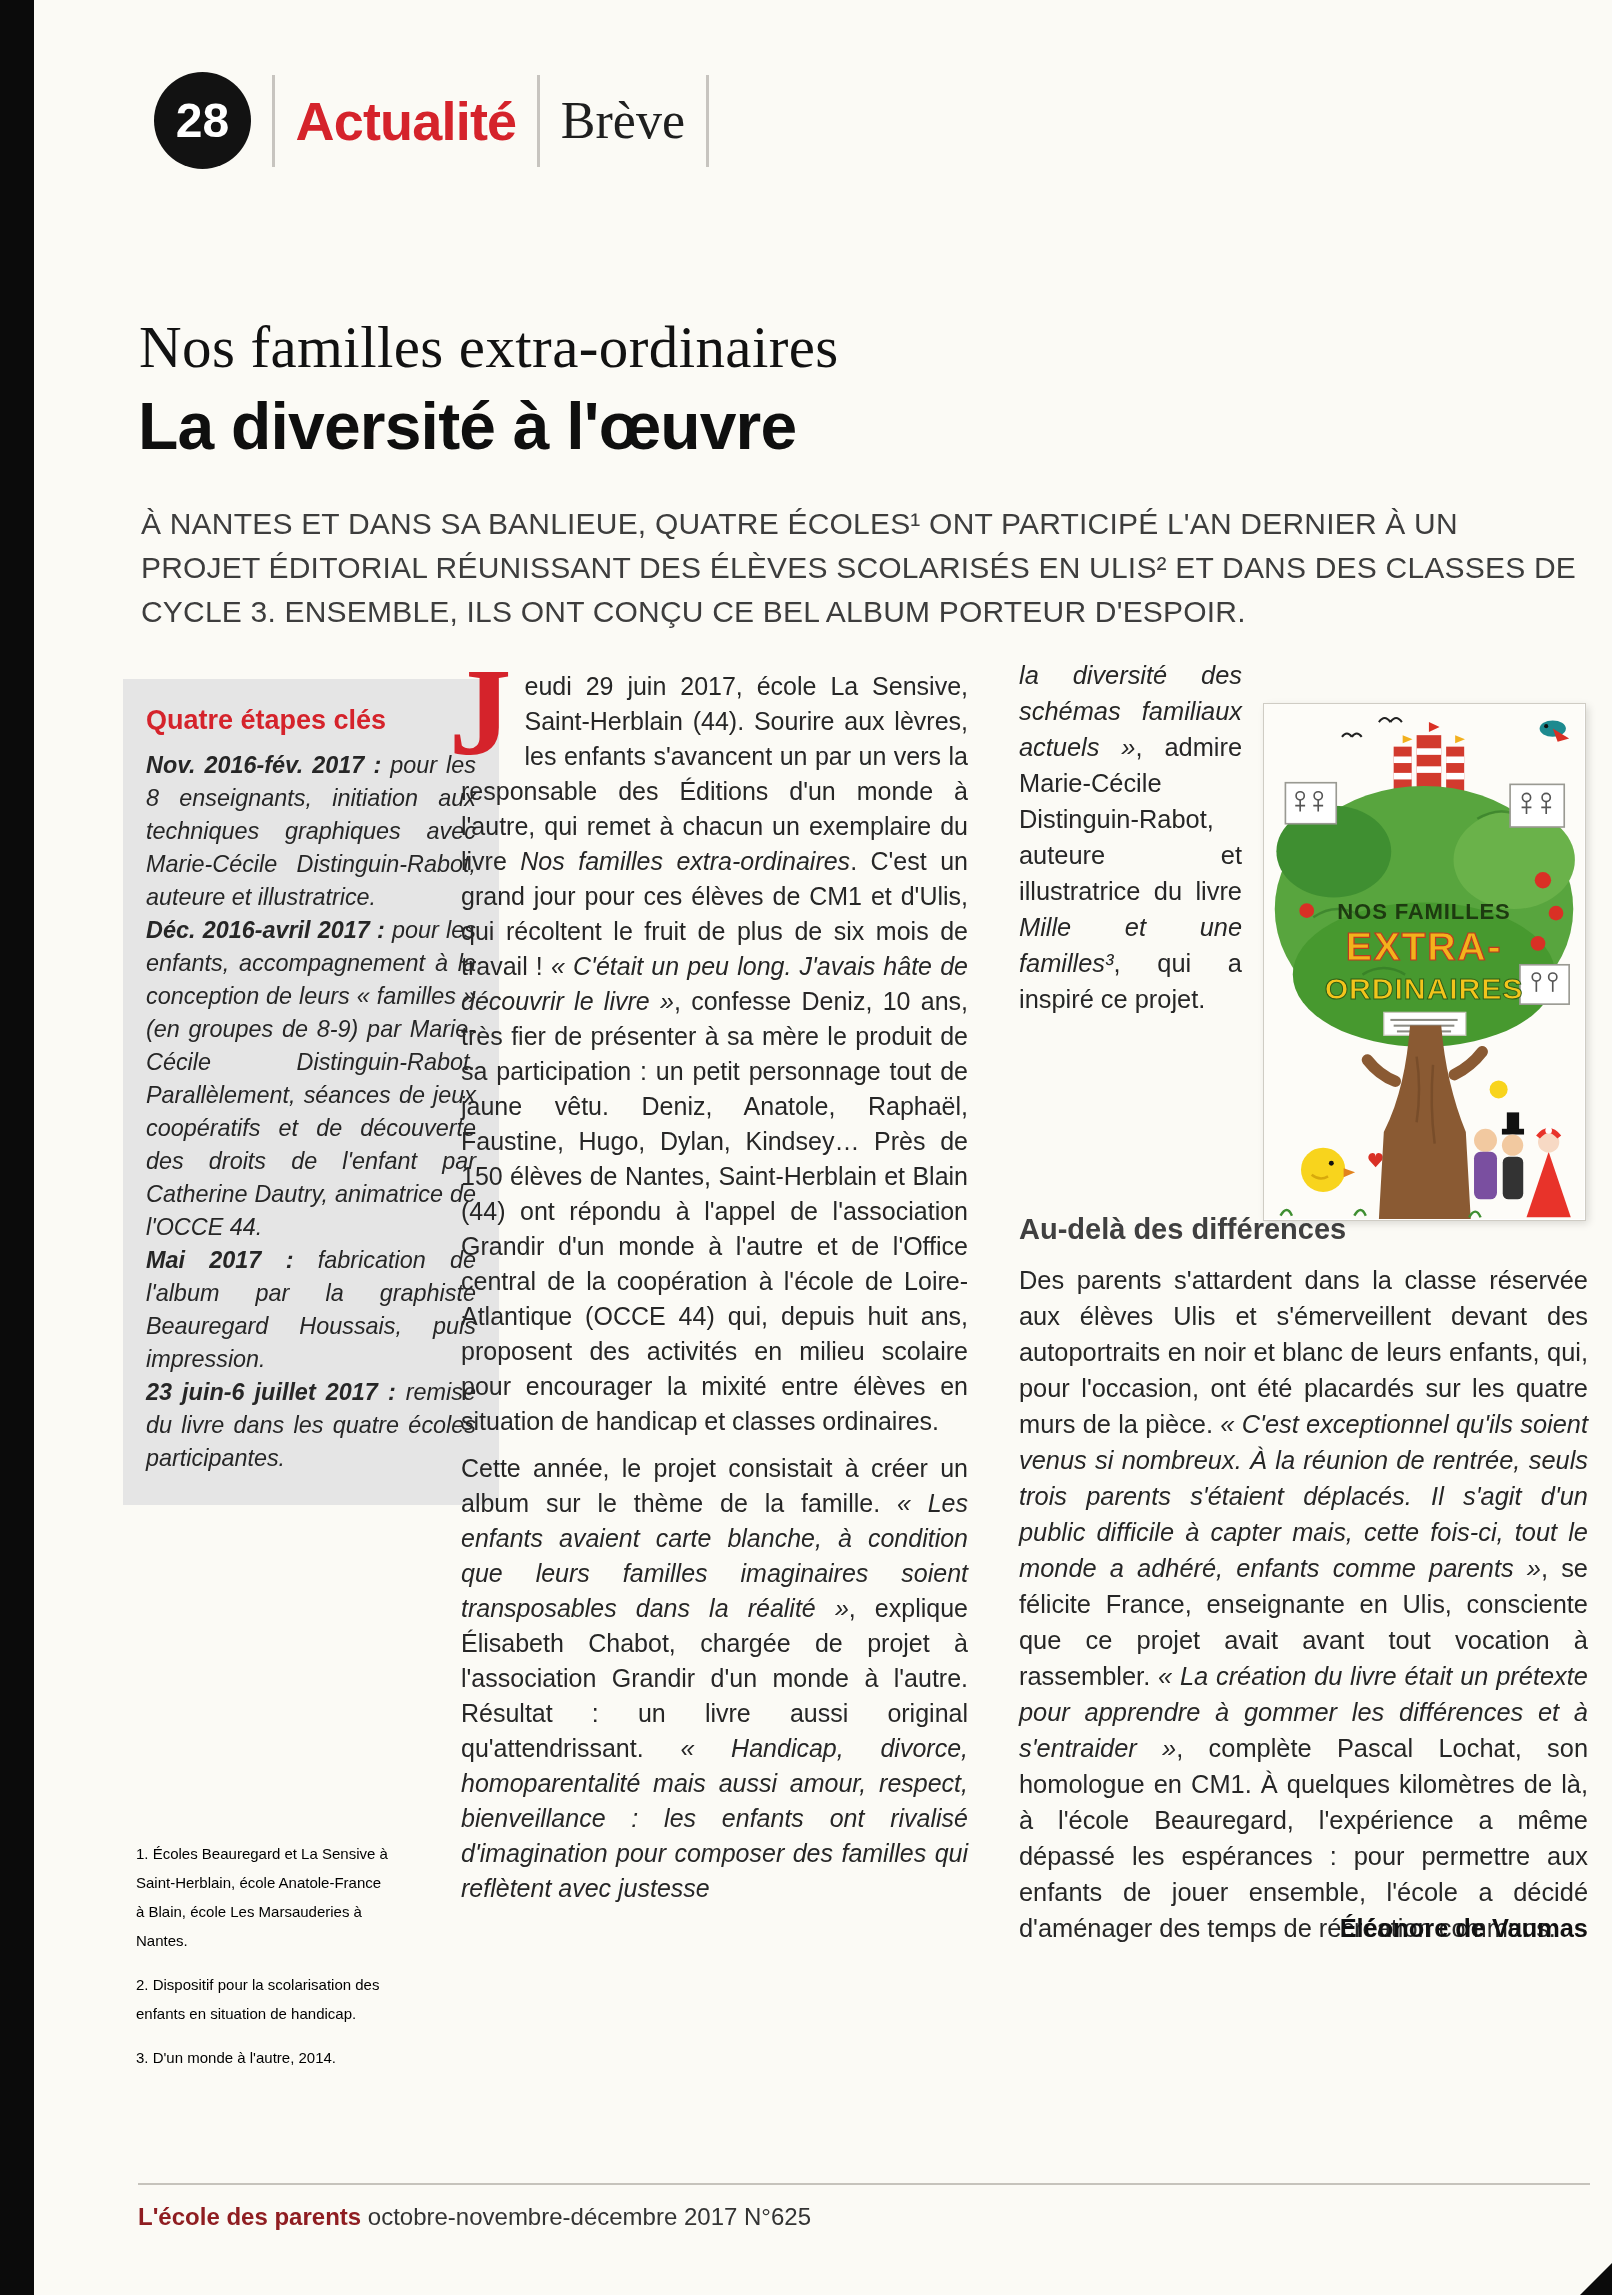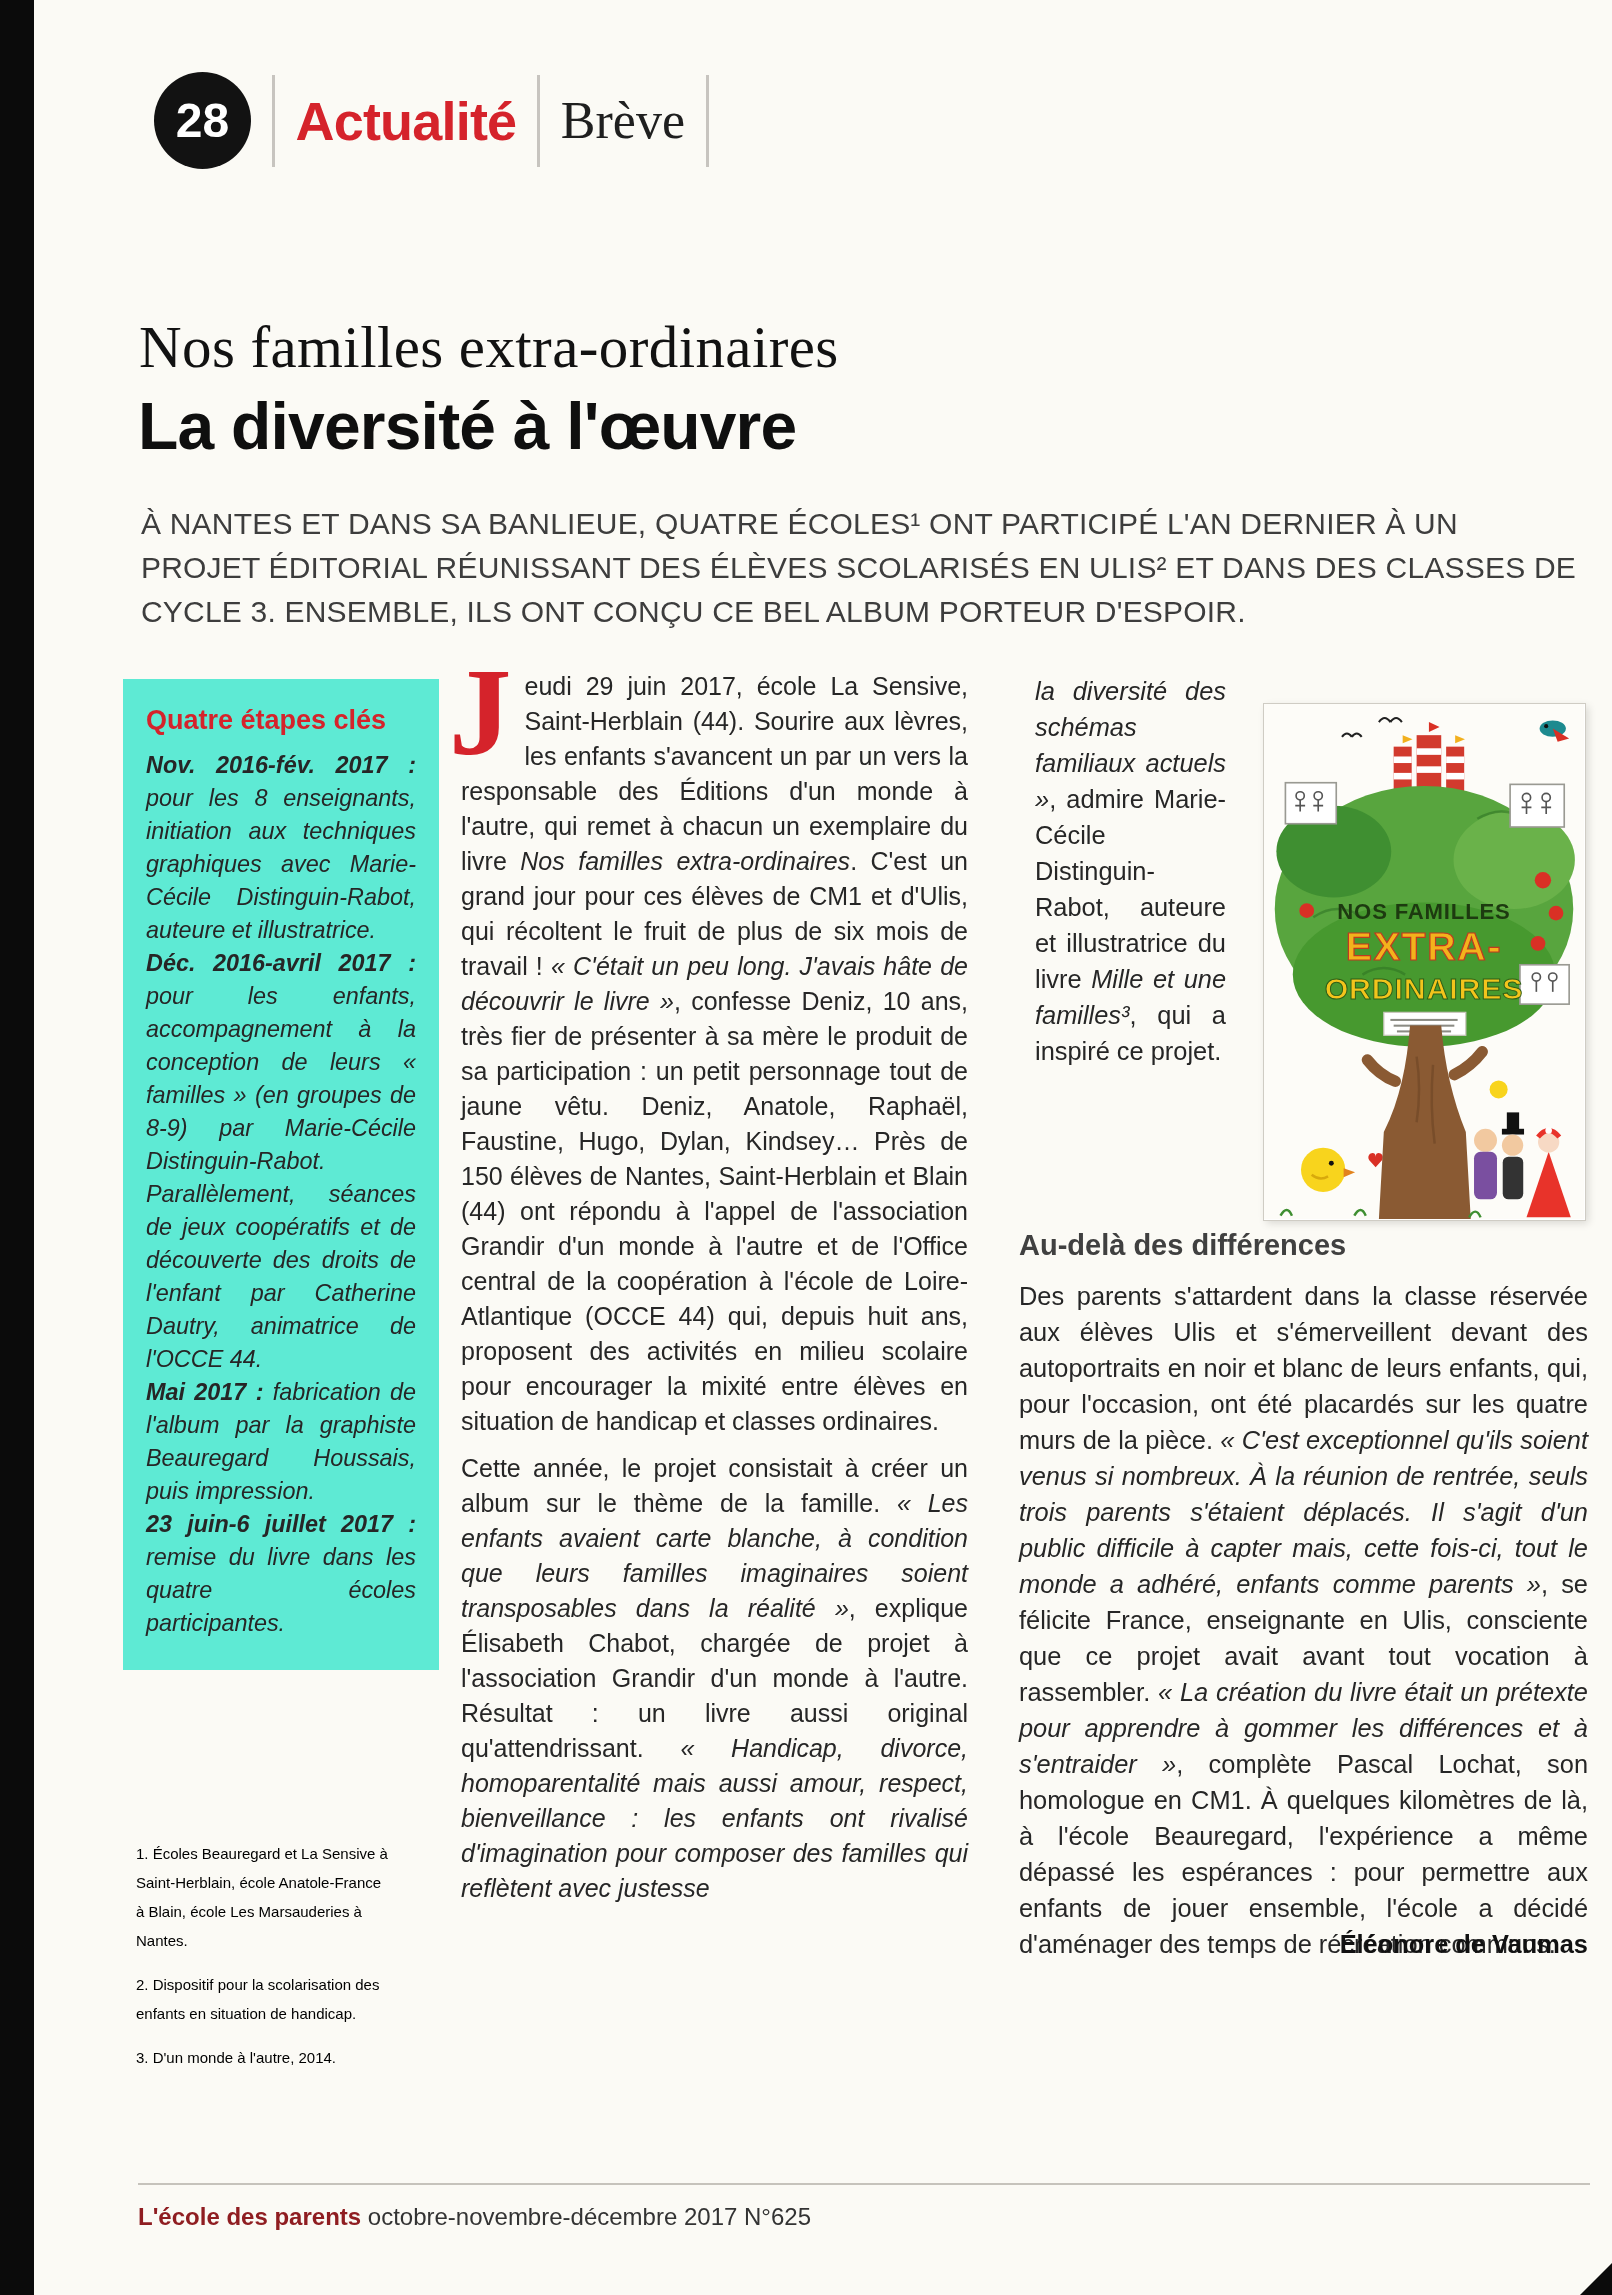--- a/index.html
+++ b/index.html
@@ -21,39 +21,39 @@
   .hdr-rubric{font-size:52px;font-family:"Liberation Serif",serif;color:#1f1f1f;}
 
   
   .kicker{position:absolute;left:139px;top:313px;font-family:"Liberation Serif",serif;
     font-size:59px;color:#121212;letter-spacing:0.4px;}
   .main-title{position:absolute;left:138px;top:388px;font-size:66px;font-weight:bold;color:#0f0f0f;letter-spacing:-0.8px;}
   .standfirst{position:absolute;left:141px;top:502px;width:1439px;
     font-size:30px;line-height:44px;color:#3d3d3d;letter-spacing:0.2px;}
 
   
-  .sidebar{position:absolute;left:123px;top:679px;width:316px;box-sizing:border-box;
-    background:#5eead4;padding:26px 23px 29.5px;}
+  .sidebar{position:absolute;left:123px;top:679px;width:376px;box-sizing:border-box;
+    background:#e5e5e5;padding:26px 23px 29.5px;}
   .sidebar-title{color:#d5232b;font-weight:bold;font-size:27px;margin-bottom:13px;}
   .sidebar-flow p{margin:0;font-size:23.4px;line-height:33px;text-align:justify;}
 
   
   .footnotes{position:absolute;left:136px;top:1791px;width:254px;font-size:15px;line-height:29px;color:#000000;margin-top:48px;}
   .footnote{margin-bottom:14.8px;}
 
   
   .col-mid{position:absolute;left:449px;top:657px;width:531px;
     font-size:25px;line-height:35px;text-align:justify;}
   .col-mid p{margin:12px;}
   .dropcap{float:left;font-family:"Liberation Serif",serif;font-weight:bold;color:#d5232b;
     font-size:125px;line-height:.78;margin:6.6px 13px 0 0;}
 
   .col-right{position:absolute;left:1019px;top:657px;width:569px;font-size:25.4px;line-height:36px;}
   .right-top{width:223px;min-height:533px;text-align:justify;}
-  .right-top p{margin:16px;}
+  .right-top p{margin:0;}
   .book{position:absolute;left:244px;top:1.6px;width:321px;height:516px;background:#fff;
     border:0.8px solid #cfccc4;box-shadow:2.5px 3.3px 8.2px rgba(0,0,0,.14);margin-top:44px;}
   .subhead{font-weight:bold;font-size:29px;margin:21px 0 14.8px;color:#404040;}
   .right-body{text-align:justify;}
   .right-body p{margin:0;}
   .byline{text-align:right;font-weight:bold;margin-top:-36px;color:#111;}
 
   .seg-n{} .seg-i{font-style:italic;} .seg-bi{font-weight:bold;font-style:italic;}
 
   

